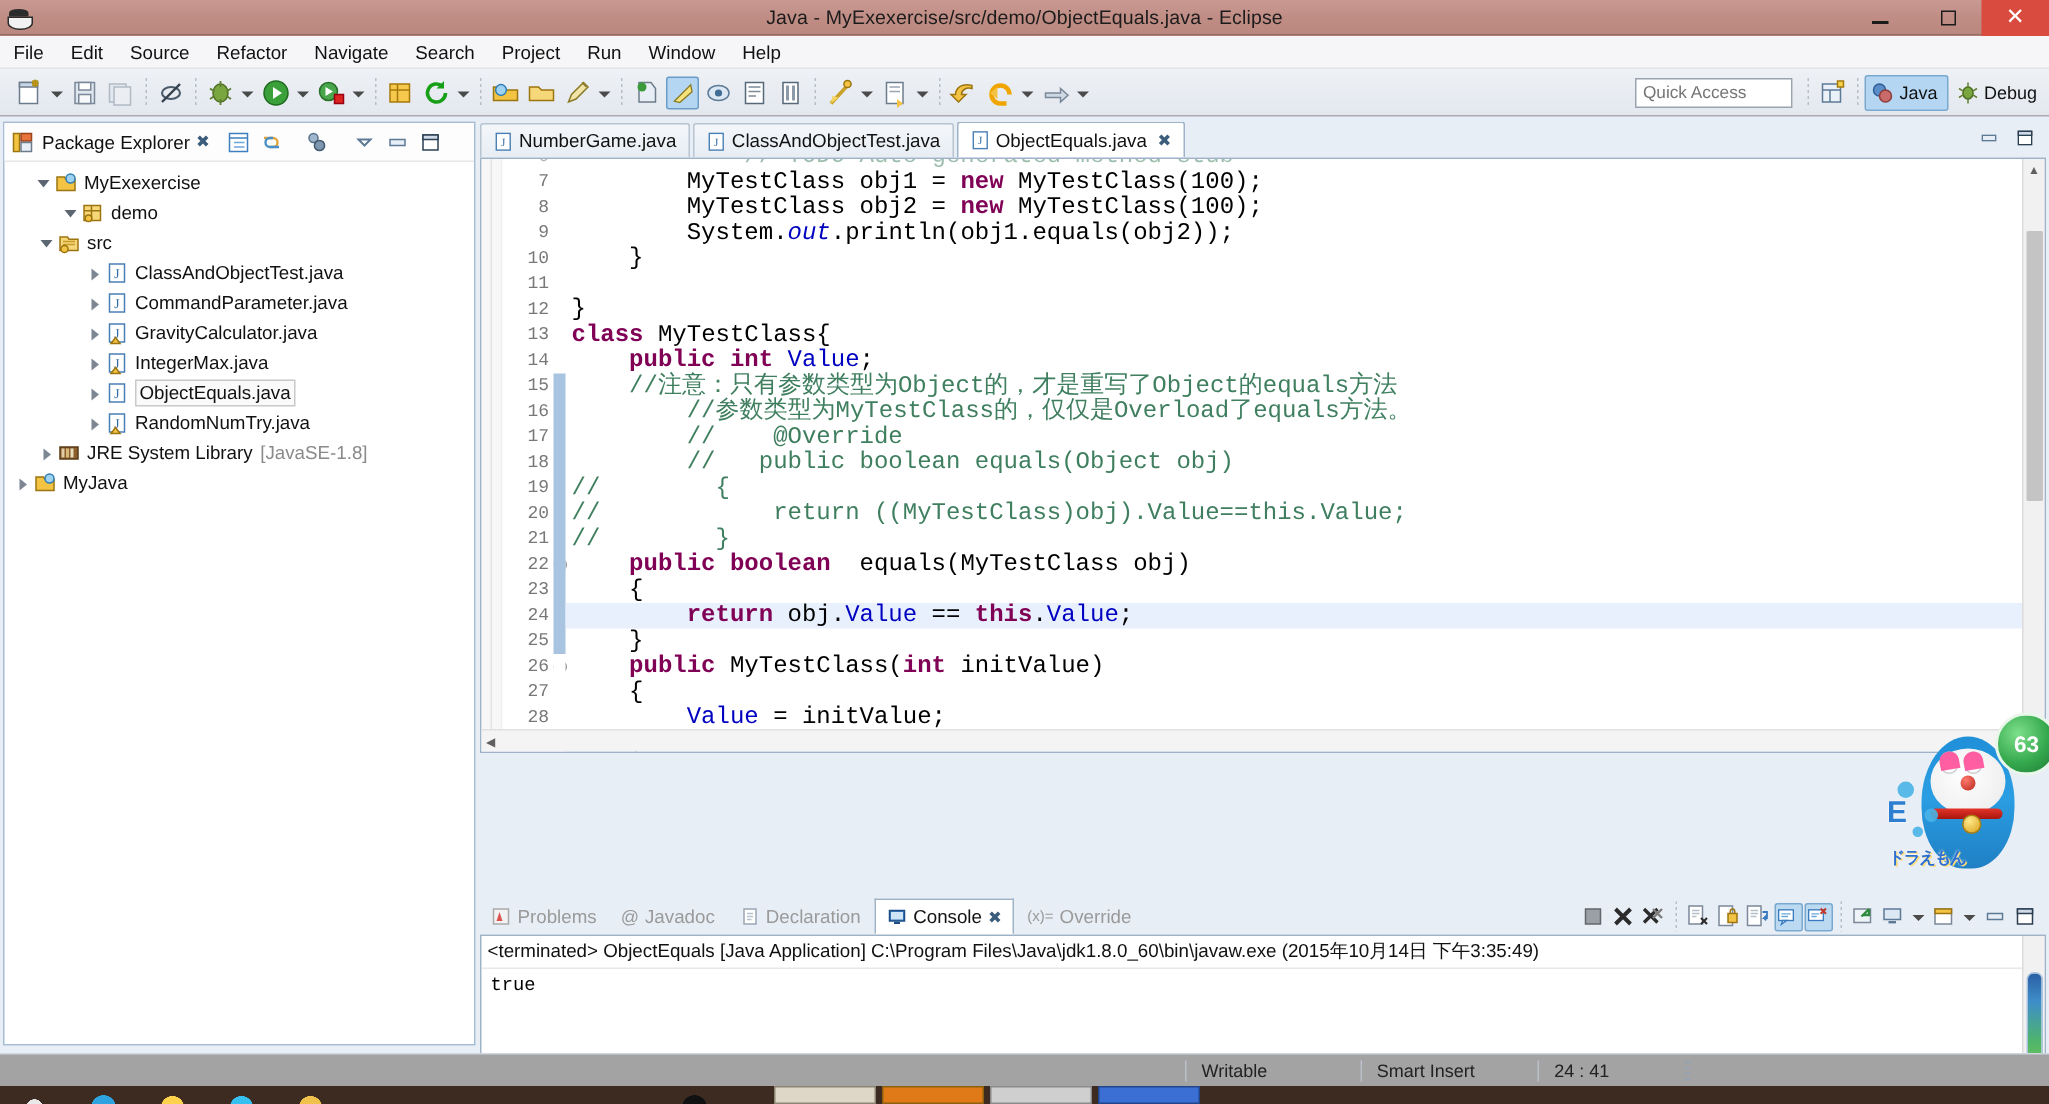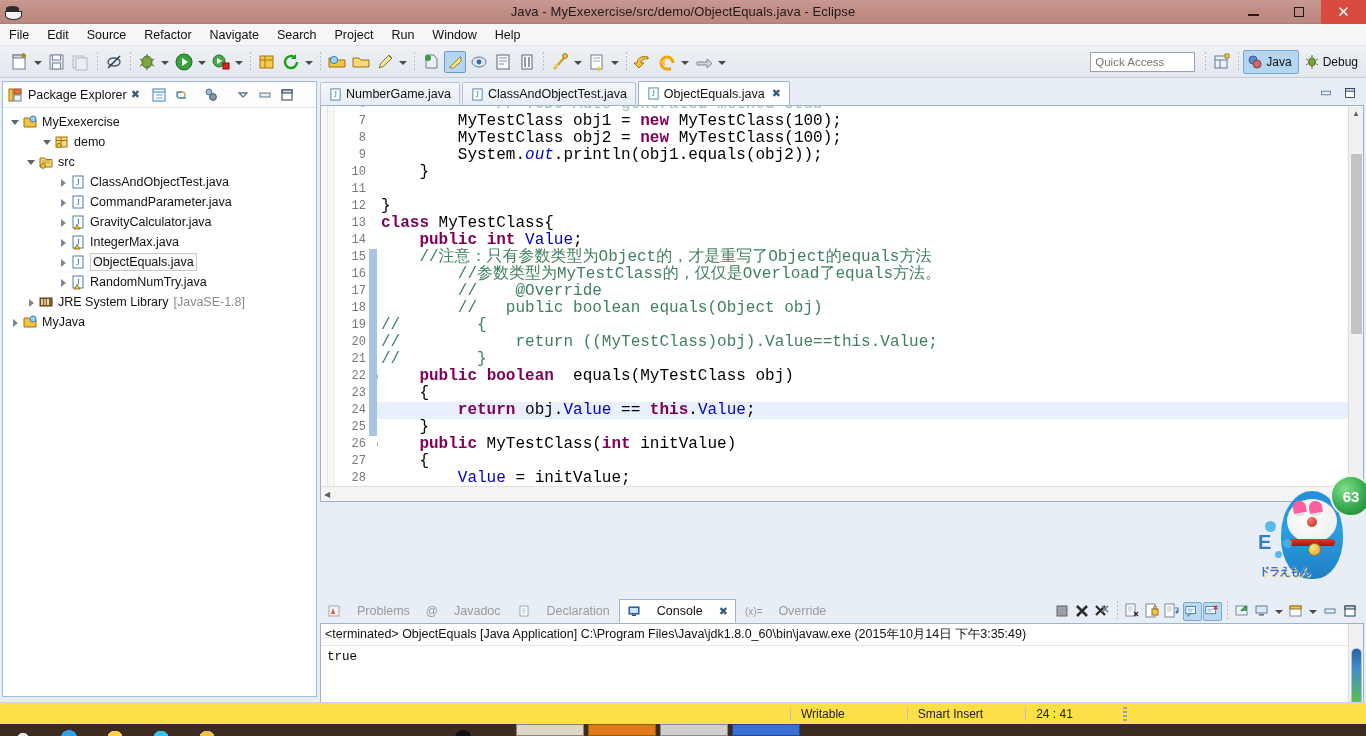--- a/index.html
+++ b/index.html
@@ -199,21 +199,21 @@
   }
 
   
   #console-panel {
     position:absolute; left:320px; top:521px; width:1044px; height:177px;
   }
   #console-tabs {
     height:24px; display:flex; align-items:center; gap:2px; position:relative;
   }
   .ctab {
-    height:24px; display:flex; align-items:center; gap:16px;
+    height:24px; display:flex; align-items:center; gap:4px;
     padding:0 7px; font-size:12.5px; color:#9a9a9a;
   }
   .ctab.active { color:#111; border:1px solid #9fb3c8; border-bottom:1px solid #fff; background:#fff;}
   .ctab .close-x { font-size:11px; color:#3b5c7a; }
   .ctools { margin-left:auto; display:flex; align-items:center; gap:1px; padding-right:4px;}
   .ct { width:19px; height:19px; position:relative; display:inline-block;}
   .ct.on { background:#bcd9f2; border:1px solid #7aa9d0; border-radius:2px;}
   #console-body {
     position:absolute; left:0; top:24px; width:1044px; height:153px;
     background:#fff; border:1px solid #9fb3c8; overflow:hidden;
@@ -233,21 +233,21 @@
   #con-vscroll .thumb {
     position:absolute; left:2px; top:24px; width:11px; height:78px;
     border-radius:5px;
     background:linear-gradient(to bottom,#2a5fa5 0%, #3f8ec9 25%, #4fb56a 60%, #8fd44f 100%);
     border:1px solid #aac4dd;
   }
 
   
   #statusbar {
     position:absolute; left:0; top:702px; width:1366px; height:22px;
-    background:#fde047; border-top:1px solid #cfd6e0;
+    background:#a3a3a3; border-top:1px solid #cfd6e0;
     display:flex; align-items:center; font-size:12px; color:#222;
   }
   .sb-sep { width:1px; height:14px; background:#b9c0ca; margin:0 10px;}
   .sb-dots {
     width:4px; height:14px; margin-left:14px;
     background:repeating-linear-gradient(to bottom,#9aa2ad 0 2px, transparent 2px 4px);
   }
 
   
   #taskbar {
@@ -569,21 +569,21 @@
       </span>
       <span class="pkg-head-ic">
         <svg width="18" height="18" viewBox="0 0 18 18">
             <rect x="4" y="4" width="10" height="10" fill="#fff" stroke="#2b3f52"></rect>
             <rect x="4" y="4" width="10" height="3" fill="#cfdae6" stroke="#2b3f52"></rect>
           </svg>
       </span>
     </div>
 
     <div class="tree" id="tree-container">
-        <div class="row" style="padding-left: 6px;">
+        <div class="row" style="padding-left: 20px;">
           <span class="twisty open"></span>
           <span class="titem">
             <svg width="16" height="16" viewBox="0 0 16 16">
               <path d="M2 4h5l1 1.5h6V13H2z" fill="#f3c344" stroke="#9c7510"></path>
               <circle cx="11" cy="5" r="3" fill="#9fd2f0" stroke="#2f7fb5"></circle>
             </svg>
           </span>
           <span class="lbl">MyExexercise</span>
         </div>
         <div class="row" style="padding-left: 38px;">

